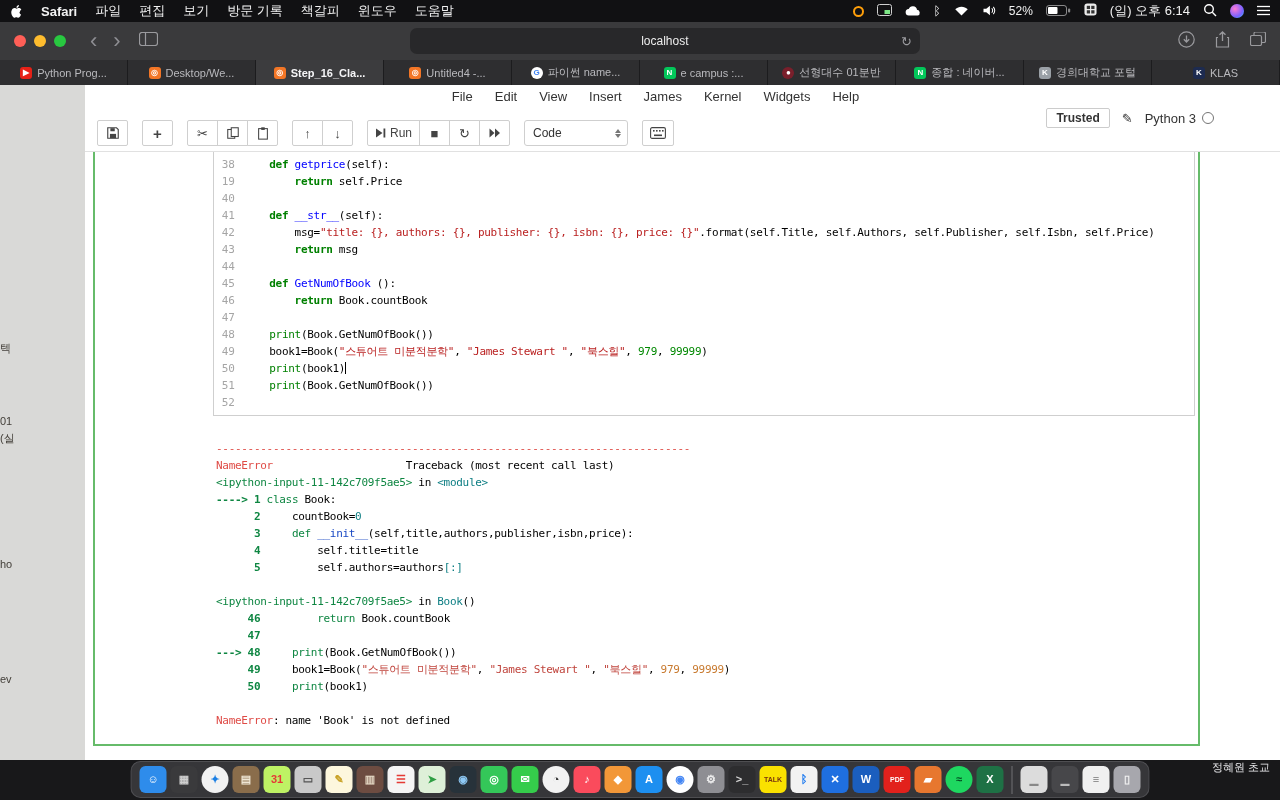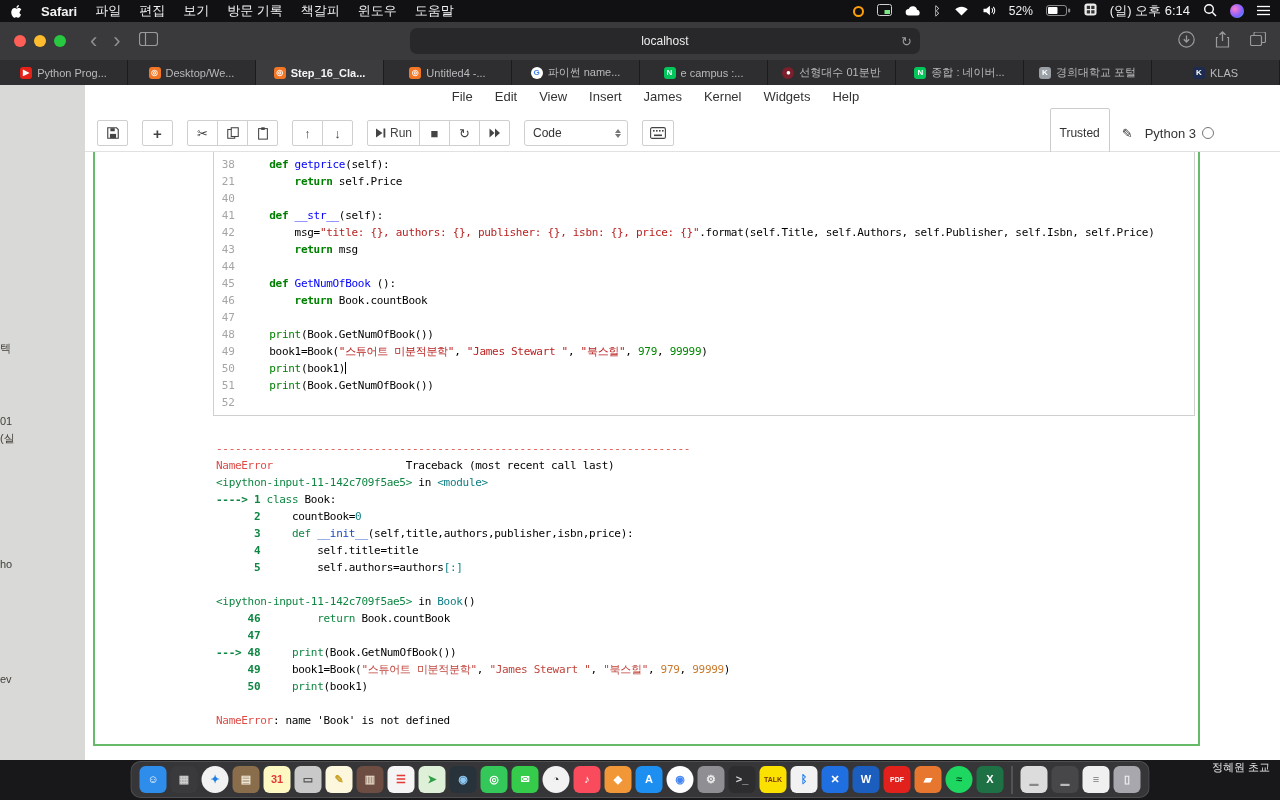--- a/index.html
+++ b/index.html
@@ -48,21 +48,21 @@
   .left-strip { position:absolute; top:85px; left:0; width:85px; height:675px; background:#d9d9d7; z-index:1; }
   .frag { position:absolute; left:0; font-size:11px; color:#44403a; }
   .bottom { position:absolute; top:760px; left:0; right:0; height:40px; background:#18181a; z-index:25; }
   .user-label { position:absolute; right:10px; top:0; color:#e3e3e6; font-size:11px; }
 
   
   .page { position:absolute; top:85px; left:85px; right:0; height:675px; background:#fff; z-index:5; overflow:hidden; }
   .jmenu { height:30px; display:flex; align-items:center; padding:0 66px 0 12px; font-size:13px; color:#333;flex-direction:column; }
   .jm-item { padding:4px 11px; cursor:default; }
   .jm-right { margin-left:auto; display:flex; align-items:center; gap:12px; }
-  .trusted { border:1px solid #ccc; border-radius:2px; padding:17px 9px; font-size:12px; color:#333; }
+  .trusted { border:1px solid #ccc; border-radius:2px; padding:2px 9px; font-size:12px; color:#333;font-weight:bold; }
   .pencil { font-size:13px; color:#333; }
   .kernel { font-size:13px; color:#333; display:flex; align-items:center; gap:6px; }
   .kcircle { width:12px; height:12px; border:1.5px solid #757575; border-radius:50%; display:inline-block; }
 
   .jtoolbar { height:37px; display:flex; align-items:center; gap:14px; padding:0 12px; border-bottom:1px solid #e1e1e1; }
   .btngrp { display:flex; }
   .jbtn { height:26px; min-width:31px; background:#fff; border:1px solid #cfcfcf; display:flex; align-items:center;
           justify-content:center; gap:4px; padding:0 7px; font-size:12px; color:#444; cursor:default; }
   .btngrp .jbtn + .jbtn { margin-left:-1px; }
   .btngrp .jbtn:first-child { border-radius:2px 0 0 2px; }
@@ -385,21 +385,21 @@
     </div>
 
     <div class="ncontent">
       <div class="cell-green"></div>
       <div class="codebox" id="code-lines">
           <div class="crow">
             <span class="ln">38</span>
             <span class="lc"><span>    </span><span class="tk-kw">def</span><span> </span><span class="tk-fn">getprice</span><span>(self):</span></span>
           </div>
           <div class="crow">
-            <span class="ln">21</span>
+            <span class="ln">19</span>
             <span class="lc"><span>        </span><span class="tk-kw">return</span><span> self.Price</span></span>
           </div>
           <div class="crow">
             <span class="ln">40</span>
             <span class="lc"></span>
           </div>
           <div class="crow">
             <span class="ln">41</span>
             <span class="lc"><span>    </span><span class="tk-kw">def</span><span> </span><span class="tk-fn">__str__</span><span>(self):</span></span>
           </div>
@@ -479,21 +479,21 @@
       </div>
       <div class="dock-item" style="background: rgb(58, 58, 60);">
         <span class="dock-glyph" style="color: rgb(207, 207, 207);">▦</span>
       </div>
       <div class="dock-item" style="background: rgb(242, 242, 242); border-radius: 50%;">
         <span class="dock-glyph" style="color: rgb(27, 127, 228);">✦</span>
       </div>
       <div class="dock-item" style="background: rgb(138, 109, 75);">
         <span class="dock-glyph" style="color: rgb(239, 230, 212);">▤</span>
       </div>
-      <div class="dock-item" style="background: #fef9c3;">
+      <div class="dock-item" style="background: #bef264;">
         <span class="dock-glyph" style="color: rgb(229, 57, 53);">31</span>
       </div>
       <div class="dock-item" style="background: rgb(201, 201, 201);">
         <span class="dock-glyph" style="color: rgb(85, 85, 85);">▭</span>
       </div>
       <div class="dock-item" style="background: rgb(253, 247, 221);">
         <span class="dock-glyph" style="color: rgb(201, 162, 39);">✎</span>
       </div>
       <div class="dock-item" style="background: rgb(109, 76, 65);">
         <span class="dock-glyph" style="color: rgb(229, 216, 196);">▥</span>

